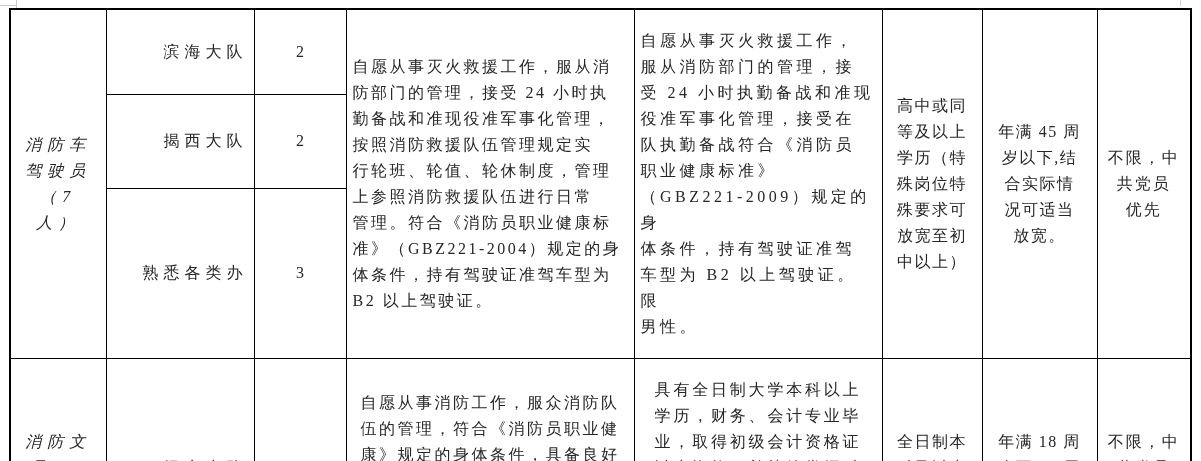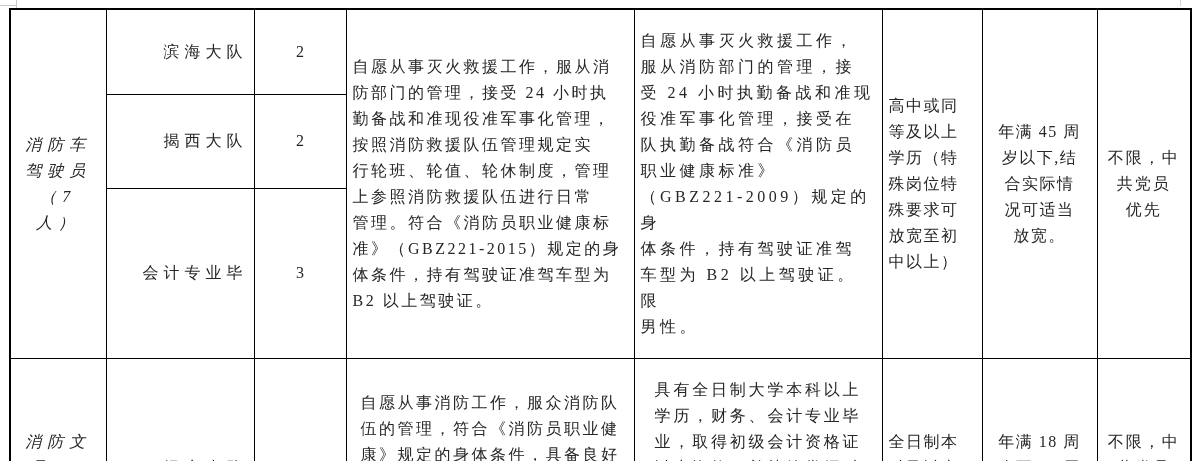--- a/index.html
+++ b/index.html
@@ -56,21 +56,21 @@
   }
   table.doc { border: 2px solid #000000; }
 
   td.c-pos    { text-align: center; letter-spacing: 6px; line-height: 27px; font-style: italic; }
   td.c-unit   { text-align: right; letter-spacing: 5px; }
   td.c-count  { text-align: center; letter-spacing: 0; }
   td.c-duty   { text-align: left;   letter-spacing: 2.5px; font-size: 16.5px; padding: 2px 7px; }
   td.c-req    { text-align: left;   letter-spacing: 3.5px; font-size: 16.5px; padding: 2px 8px; }
   td.c-duty2  { text-align: center; letter-spacing: 2.5px; font-size: 16.5px; padding: 2px 7px; }
   td.c-req2   { text-align: center; letter-spacing: 2.8px; font-size: 16.5px; padding: 2px 8px; }
-  td.c-edu    { text-align: left; letter-spacing: 1.5px; line-height: 26.5px; }
+  td.c-edu    { text-align: center; letter-spacing: 1.5px; line-height: 26.5px; }
   td.c-age    { text-align: center; letter-spacing: 1.5px; line-height: 26.5px; margin-left: 44px; }
   td.c-other  { text-align: center; letter-spacing: 2px;  line-height: 26.5px; font-family: Liberation Serif, serif; }
 </style>
 </head>
 <body>
 
 <div class="page">
   <div class="artifact-h"></div>
   <div class="artifact-v"></div>
   <div class="artifact-v2"></div>
@@ -94,21 +94,21 @@
 （7 人）</td>
       <td class="c-unit">滨海大队</td>
       <td class="c-count">2</td>
       <td class="c-duty" rowspan="3">自愿从事灭火救援工作，服从消
 防部门的管理，接受 24 小时执
 勤备战和准现役准军事化管理，
 按照消防救援队伍管理规定实
 行轮班、轮值、轮休制度，管理
 上参照消防救援队伍进行日常
 管理。符合《消防员职业健康标
-准》（GBZ221-2015）规定的身
+准》（GBZ221-2004）规定的身
 体条件，持有驾驶证准驾车型为
 B2 以上驾驶证。</td>
       <td class="c-req" rowspan="3">自愿从事灭火救援工作，
 服从消防部门的管理，接
 受 24 小时执勤备战和准现
 役准军事化管理，接受在
 队执勤备战符合《消防员
 职业健康标准》
 （GBZ221-2009）规定的身
 体条件，持有驾驶证准驾
@@ -128,21 +128,21 @@
 放宽。</td>
       <td class="c-other" rowspan="3">不限，中
 共党员
 优先</td>
     </tr>
     <tr style="height:70px;">
       <td class="c-unit">揭西大队</td>
       <td class="c-count">2</td>
     </tr>
     <tr style="height:127px;">
-      <td class="c-unit">会计专业毕</td>
+      <td class="c-unit">熟悉各类办</td>
       <td class="c-count">3</td>
     </tr>
 
     <tr style="height:182px;">
       <td class="c-pos">消防文
 员（1 人）</td>
       <td class="c-unit">揭东大队</td>
       <td class="c-count">1</td>
       <td class="c-duty2">自愿从事消防工作，服众消防队
 伍的管理，符合《消防员职业健

